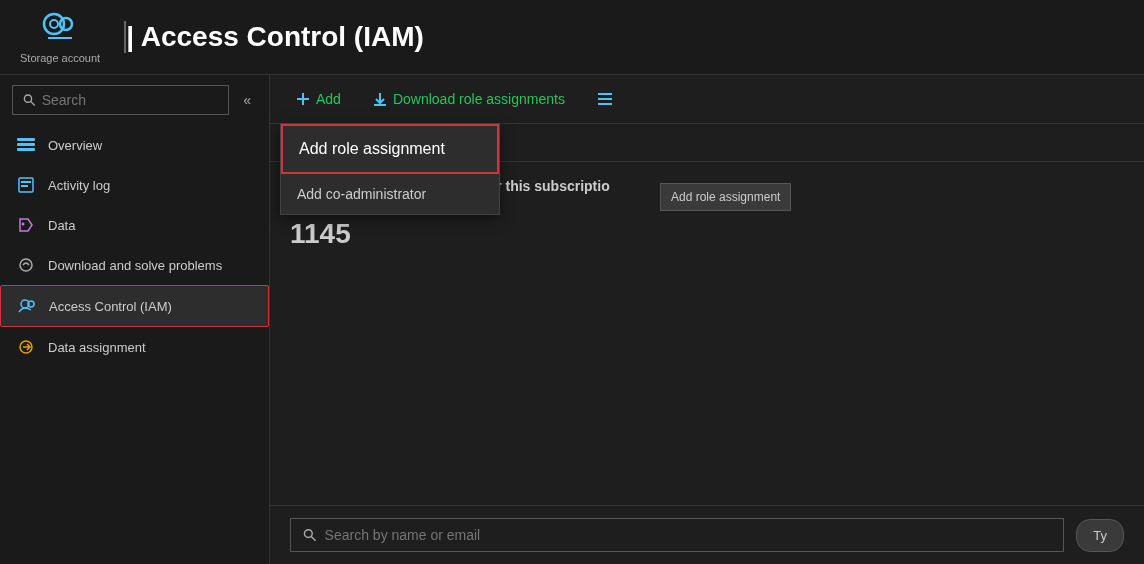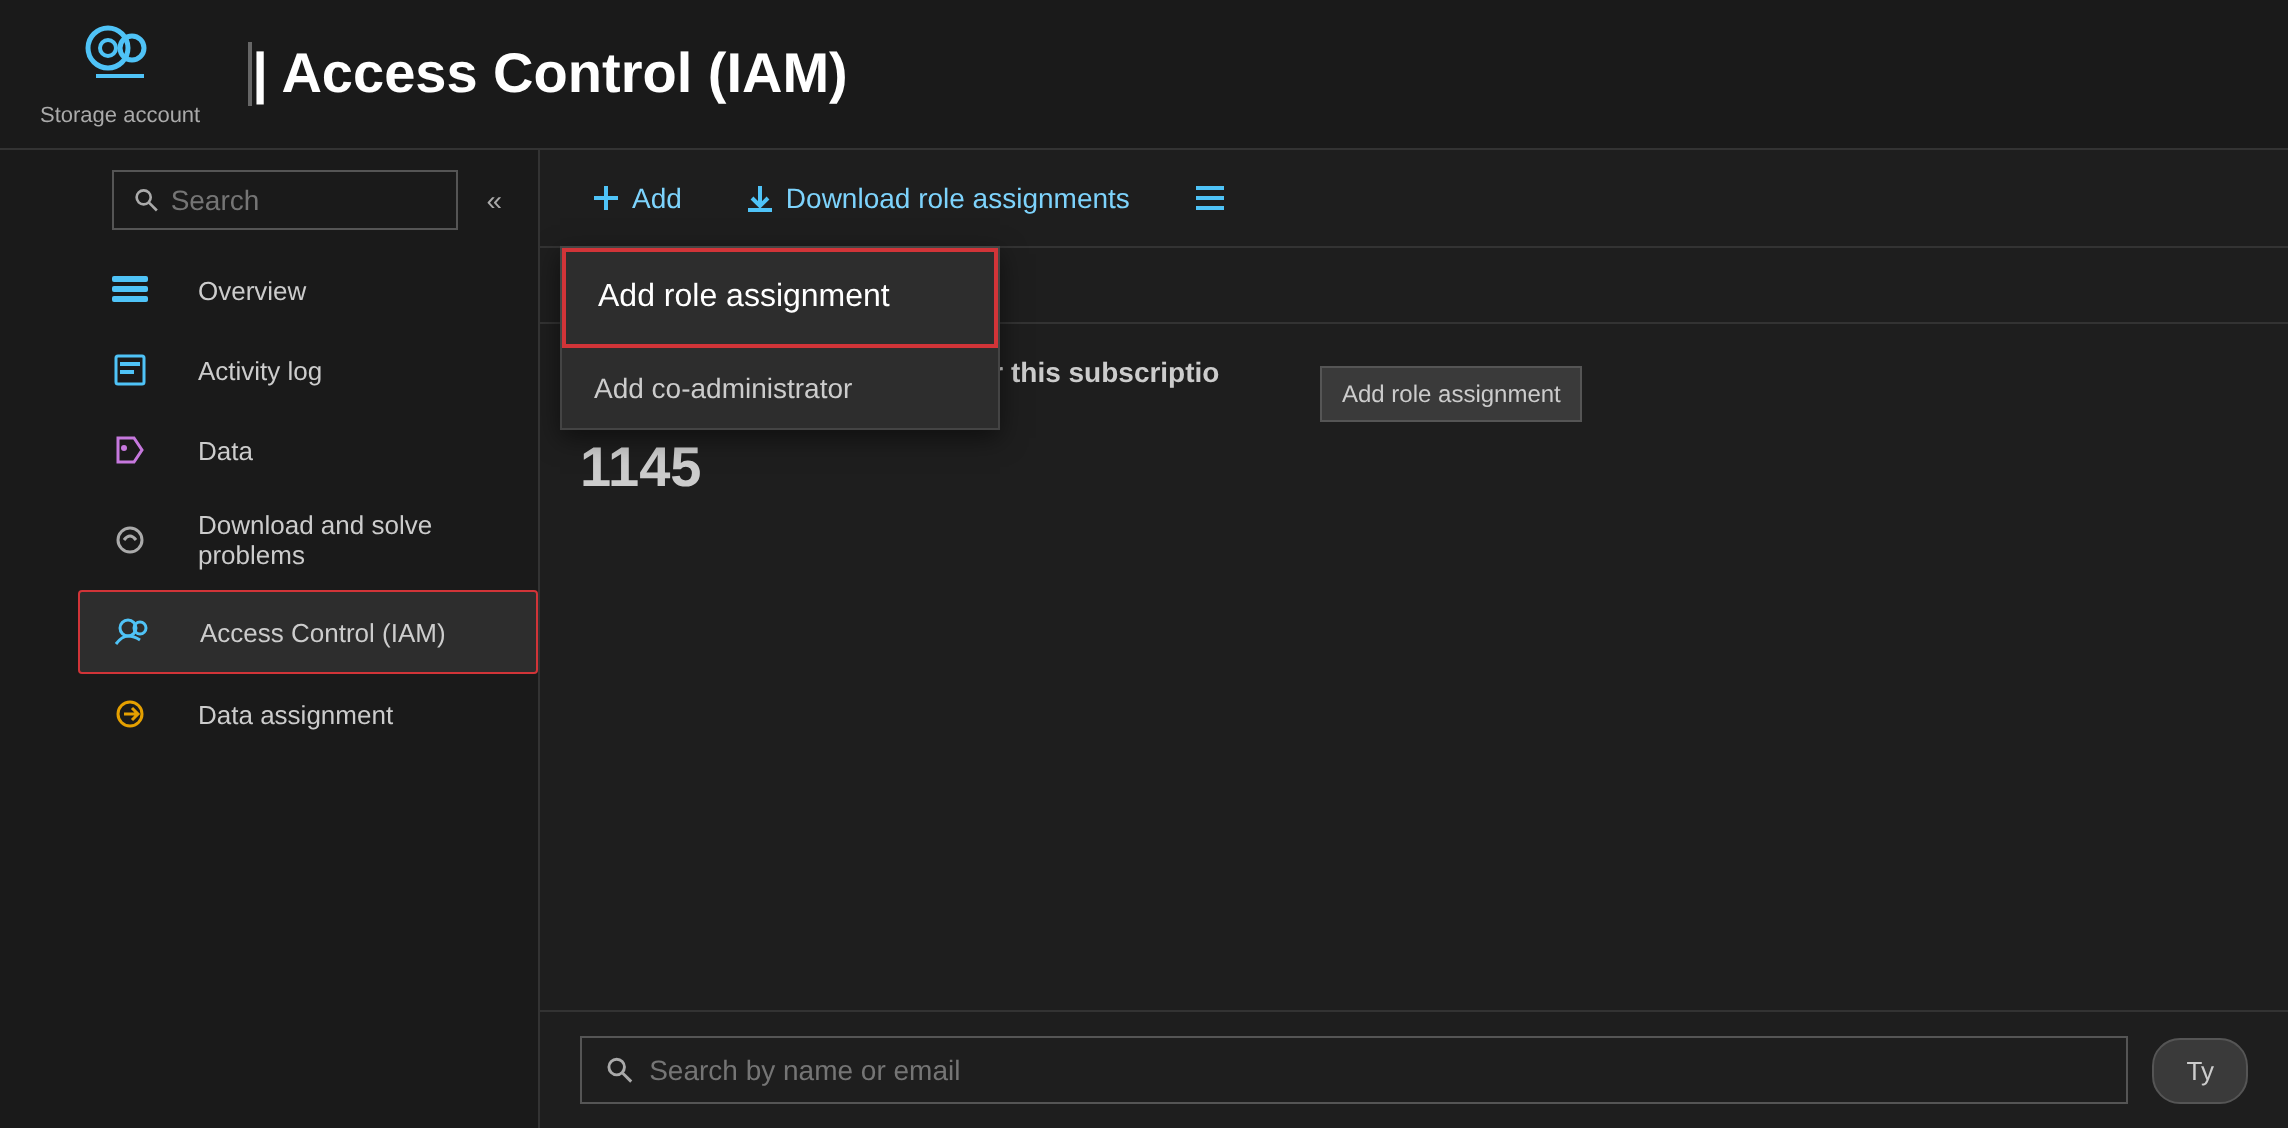--- a/index.html
+++ b/index.html
@@ -70,21 +70,20 @@
       gap: 8px;
     }
     .sidebar-search-box {
       display: flex;
       align-items: center;
       border: 1px solid #555;
       background: #1a1a1a;
       padding: 6px 10px;
       flex: 1;
       gap: 6px;
-      margin-left: 44px;
     }
     .sidebar-search-box input {
       background: transparent;
       border: none;
       outline: none;
       color: #ccc;
       font-size: 14px;
       width: 100%;
     }
     .collapse-btn {
@@ -92,24 +91,23 @@
       border: none;
       color: #aaa;
       font-size: 14px;
       cursor: pointer;
       padding: 4px 6px;
     }
     .nav-item {
       display: flex;
       align-items: center;
       padding: 10px 16px;
-      gap: 24px;
+      gap: 12px;
       cursor: pointer;
       color: #cccccc;
-      margin-left: 39px;
     }
     .nav-item.active {
       background-color: #2d2d2d;
       border: 1px solid #d13438;
       border-radius: 2px;
     }
     .nav-icon {
       width: 20px;
       height: 20px;
       display: flex;
@@ -139,21 +137,21 @@
       gap: 20px;
       border-bottom: 1px solid #333;
       position: relative;
     }
     .toolbar-btn {
       display: flex;
       align-items: center;
       gap: 6px;
       background: transparent;
       border: none;
-      color: #7dd3fc;
+      color: #22c55e;
       cursor: pointer;
       font-size: 14px;
       padding: 4px 6px;
     }
 
     
     .dropdown-menu {
       position: absolute;
       top: 48px;
       left: 10px;

